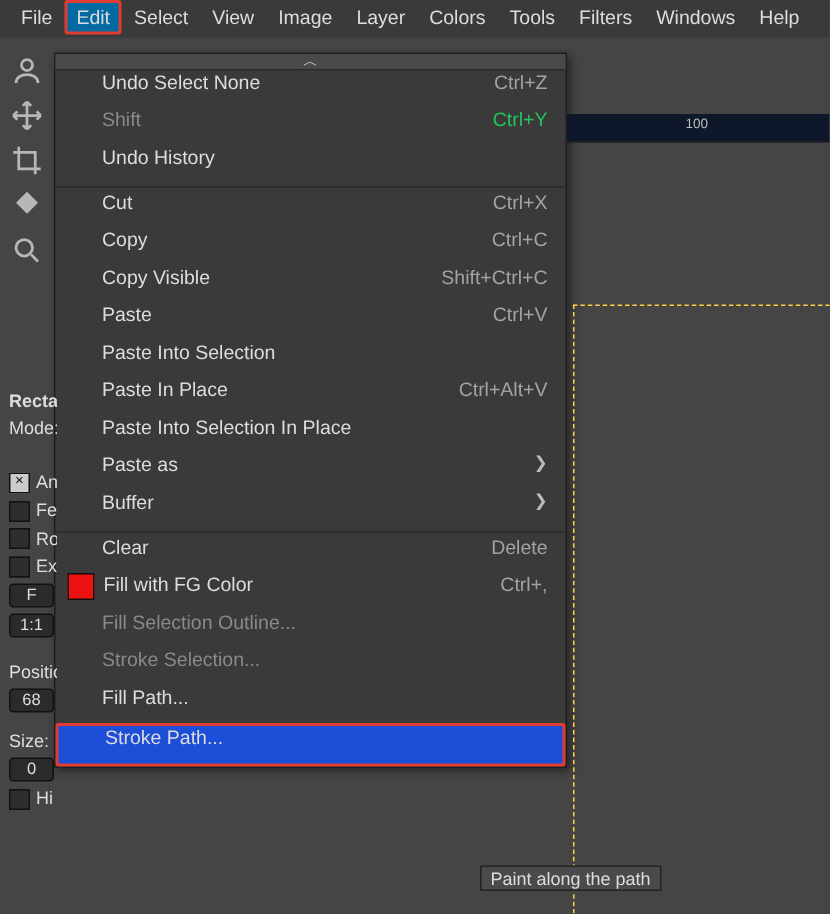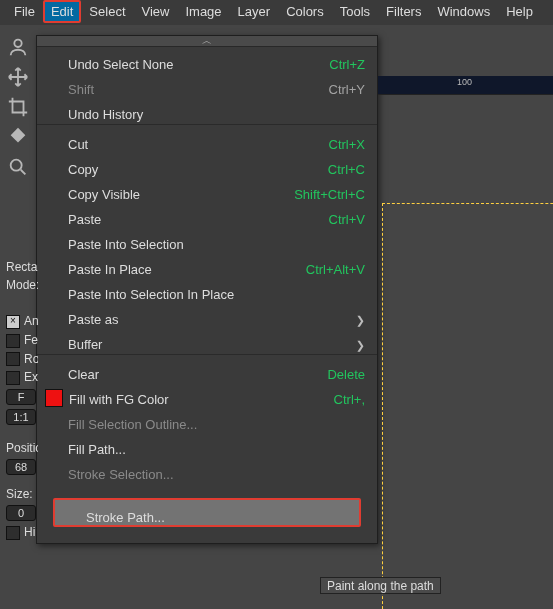--- a/index.html
+++ b/index.html
@@ -3,30 +3,30 @@
 <meta charset="utf-8">
 <style>
 html,body{margin:0;padding:0;width:553px;height:609px;background:#454545;font-family:"Segoe UI",Tahoma,sans-serif;font-size:13px;color:#ddd;overflow:hidden;position:relative}
 .menubar{display:flex;height:25px;background:#3a3a3a;align-items:flex-start;padding-left:6px}
 .menubar span{padding:4px 8px;cursor:default}
 .menubar .active{background:#0369a1;border:2px solid #e03c31;border-radius:2px;padding:2px 6px}
 .toolbox{position:absolute;left:0;top:32px;width:36px;display:flex;flex-direction:column;gap:8px;padding:4px 0;align-items:center}
 .toolbox svg{opacity:.85}
 .dropdown{position:absolute;left:36px;top:35px;width:340px;background:#3a3a3a;border:1px solid #1e1e1e;box-shadow:2px 2px 6px rgba(0,0,0,.5)}
 .dd-handle{height:10px;display:flex;align-items:center;justify-content:center;color:#ccc;font-size:10px;background:#4a4a4a;border-bottom:1px solid #282828}
-.dd-item{display:flex;align-items:flex-end;height:25px;padding:0 12px 0 8px}
+.dd-item{display:flex;align-items:flex-start;height:25px;padding:0 12px 0 8px}
 .dd-item .sw{width:16px;height:16px;margin-right:6px;border:1px solid #111;flex-shrink:0}
 .dd-item .spacer{width:23px;flex-shrink:0}
 .dd-item .lbl{flex:1;white-space:nowrap}
-.dd-item .accel{color:#22c55e;font-size:13px}
+.dd-item .accel{color:#a3a3a3;font-size:13px}
 .dd-item .sub{color:#bbb;font-size:11px}
 .dd-item.disabled{color:#8a8a8a}
-.dd-item.disabled .accel{color:#a3a3a3}
+.dd-item.disabled .accel{color:#22c55e}
 .dd-item.hover{background:#555}
-.dd-item.hl{border:2px solid #e03c31;border-radius:2px;margin:16px;background:#737373}
+.dd-item.hl{border:2px solid #e03c31;border-radius:2px;margin:0;background:#1d4ed8}
 .dd-sep{height:1px;background:#2a2a2a;margin:2px 0}
 .right-area{position:absolute;left:378px;top:60px;right:0;bottom:0}
 .ruler-h{position:absolute;top:16px;left:0;right:0;height:18px;background:#0f172a;border-bottom:1px solid #222;color:#bbb;font-size:9px}
 .ruler-h .tick{position:absolute;top:1px}
 .canvas-edge{position:absolute;left:4px;top:143px;width:200px;height:420px;border-top:1px dashed #ffd040;border-left:1px dashed #ffd040}
 .panel{position:absolute;left:0;top:258px;width:38px;color:#ddd;font-size:12px}
 .panel .row{padding:2px 6px;white-space:nowrap;overflow:hidden}
 .panel .chk{display:inline-block;width:12px;height:12px;border:1px solid #111;background:#2e2e2e;margin-right:4px;vertical-align:middle}
 .panel .chk.on{background:#ccc}
 .field{display:inline-block;background:#2b2b2b;border:1px solid #111;border-radius:3px;padding:1px 4px;min-width:20px;text-align:center;color:#ddd;font-size:11px}
@@ -138,44 +138,44 @@
       </div>
       <div class="dd-item">
         <span class="sw" style="background: rgb(238, 17, 17);"></span>
         <span class="lbl">Fill with FG Color</span>
         <span class="accel">Ctrl+,</span>
       </div>
       <div class="dd-item disabled">
         <span class="spacer"></span>
         <span class="lbl">Fill Selection Outline...</span>
       </div>
+      <div class="dd-item disabled">
+        <span class="spacer"></span>
+        <span class="lbl">Stroke Selection...</span>
+      </div>
       <div class="dd-item">
         <span class="spacer"></span>
         <span class="lbl">Fill Path...</span>
-      </div>
-      <div class="dd-item disabled">
-        <span class="spacer"></span>
-        <span class="lbl">Stroke Selection...</span>
       </div>
       <div class="dd-item hover hl">
         <span class="spacer"></span>
         <span class="lbl">Stroke Path...</span>
       </div>
     </div>
 </div>
 
 <div class="right-area">
   <div class="ruler-h">
     <span class="tick" style="left:79px">100</span>
   </div>
   <div class="canvas-edge"></div>
 </div>
 
 <div class="panel">
-  <div class="row" style="font-weight:normal">Recta</div>
+  <div class="row" style="font-weight:bold">Recta</div>
   <div class="row">Mode:</div>
   <div style="height:18px"></div>
   <div id="opt-rows">
       <div class="row"><span class="chk on" style="color: rgb(17, 17, 17); font-size: 10px; line-height: 10px; text-align: center;">×</span><span>An</span></div>
       <div class="row"><span class="chk"></span><span>Fe</span></div>
       <div class="row"><span class="chk"></span><span>Ro</span></div>
       <div class="row"><span class="chk"></span><span>Ex</span></div>
     </div>
   <div class="row"><span class="field">F</span></div>
   <div class="row"><span class="field">1:1</span></div>

